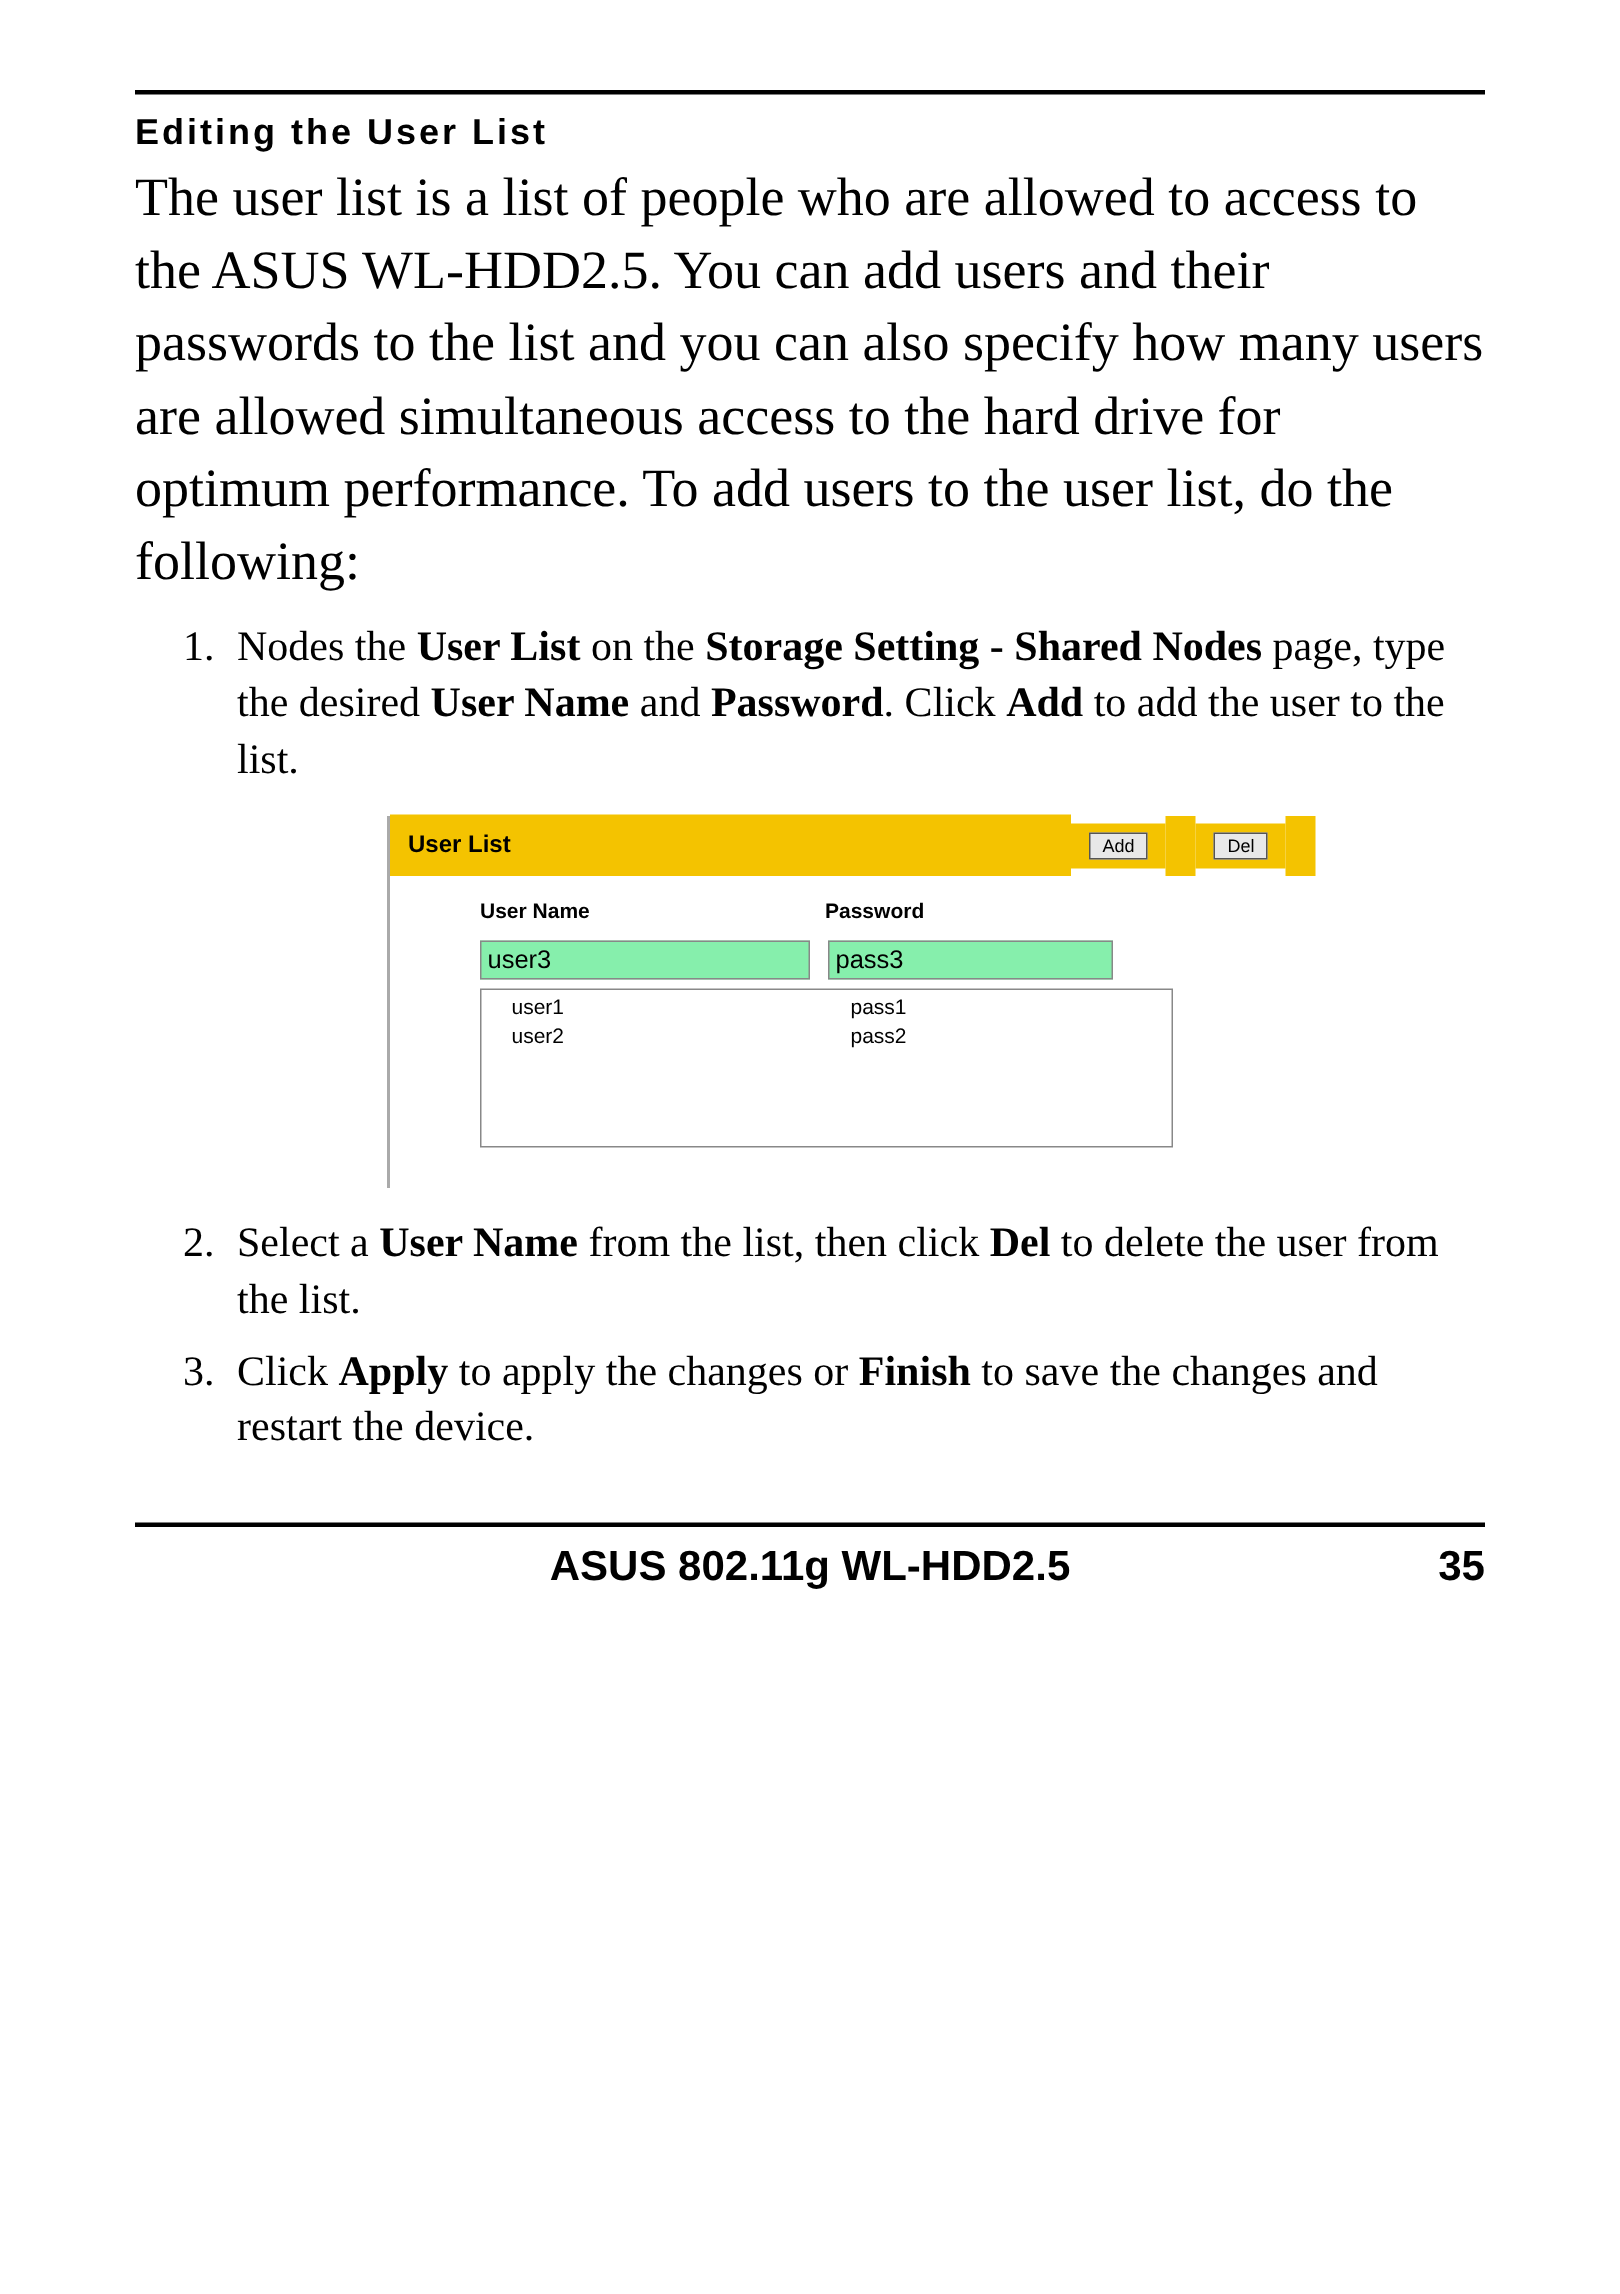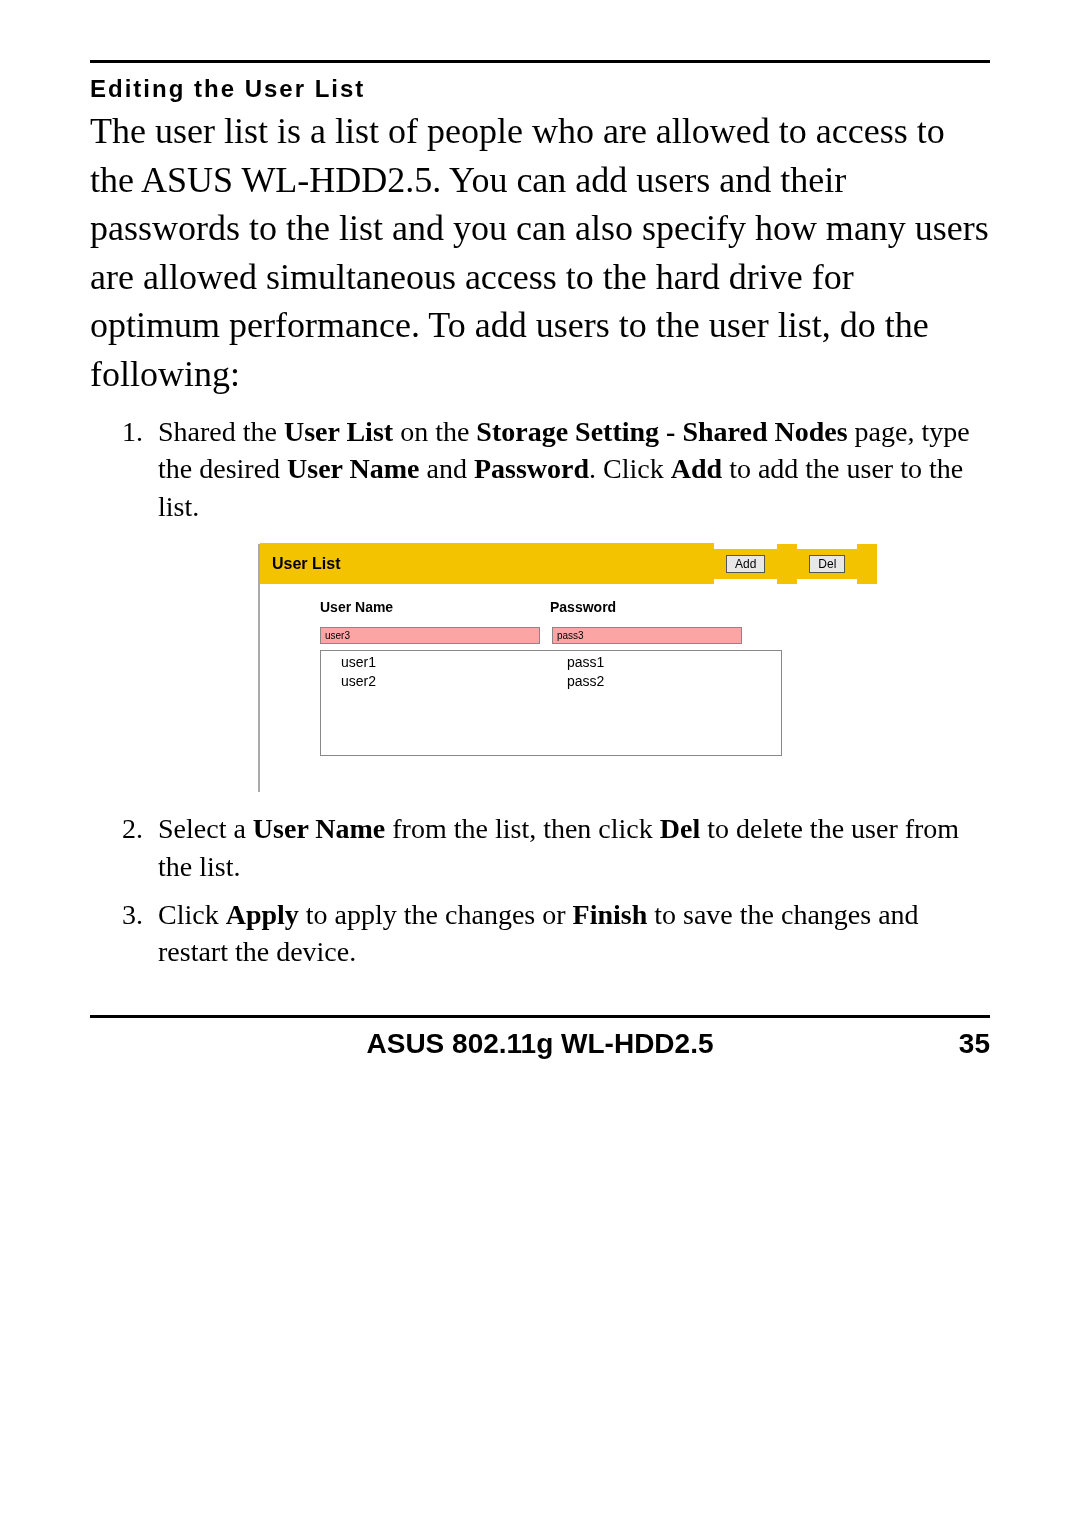--- a/index.html
+++ b/index.html
@@ -103,24 +103,24 @@
     font-size: 14px;
     margin-bottom: 10px;
   }
   .col-head-row > div:first-child { width: 230px; }
   .input-row {
     display: flex;
     margin-bottom: 6px;
   }
   .input-row input {
     font-family: Arial, Helvetica, sans-serif;
-    font-size: 10px;
+    font-size: 17px;
     border: 1px solid #888;
     padding: 2px 4px;
-    background: #fca5a5;
+    background: #86efac;
   }
   .input-row input.username { width: 210px; margin-right: 12px; }
   .input-row input.password { width: 180px; }
   .list-box {
     border: 1px solid #888;
     width: 420px;
     height: 100px;
     padding: 2px 20px;
     font-family: Arial, Helvetica, sans-serif;
     font-size: 14px;
@@ -156,21 +156,21 @@
 
 <div class="page">
   <hr class="hr-top">
 
   <div class="section-heading">Editing the User List</div>
 
   <p class="body-text">The user list is a list of people who are allowed to access to the ASUS WL-HDD2.5. You can add users and their passwords to the list and you can also specify how many users are allowed simultaneous access to the hard drive for optimum performance. To add users to the user list, do the following:</p>
 
   <ol class="steps">
     <li>
-      <span>Shared the </span><span class="b">User List</span><span> on the </span><span class="b">Storage Setting - Shared Nodes</span><span> page, type the desired </span><span class="b">User Name</span><span> and </span><span class="b">Password</span><span>. Click </span><span class="b">Add</span><span> to add the user to the list.</span>
+      <span>Nodes the </span><span class="b">User List</span><span> on the </span><span class="b">Storage Setting - Shared Nodes</span><span> page, type the desired </span><span class="b">User Name</span><span> and </span><span class="b">Password</span><span>. Click </span><span class="b">Add</span><span> to add the user to the list.</span>
 
       <div class="figure">
         <div class="fig-header">
           <div class="fig-title">User List</div>
           <div class="fig-btn-wrap">
             <button class="fig-btn">Add</button>
           </div>
           <div class="fig-spacer narrow"></div>
           <div class="fig-btn-wrap">
             <button class="fig-btn">Del</button>

